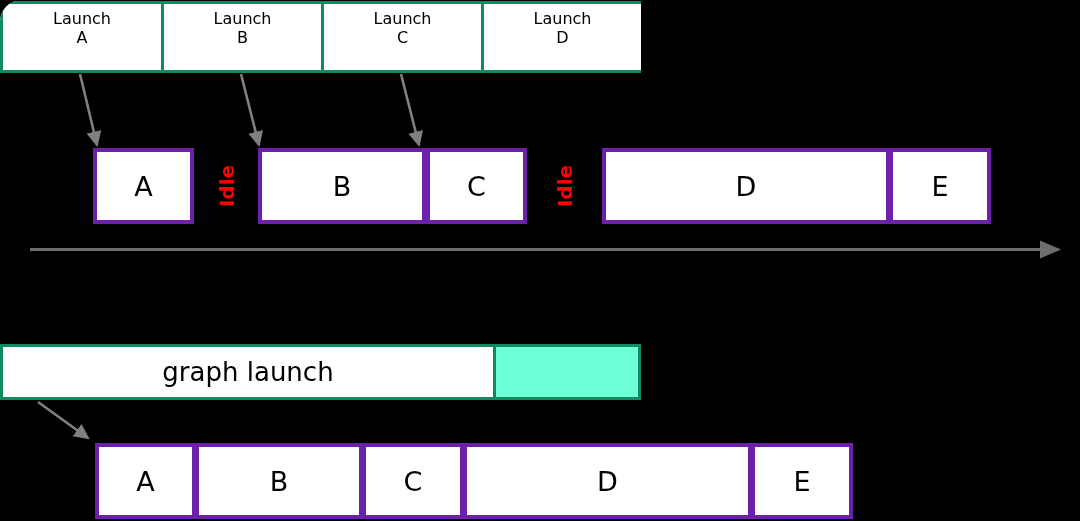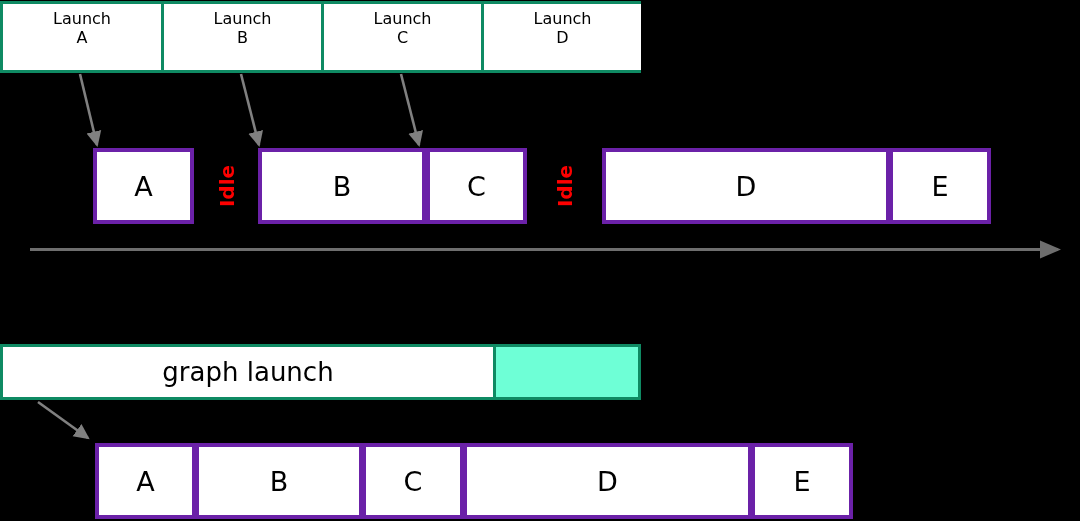--- a/index.html
+++ b/index.html
@@ -8,20 +8,21 @@
     padding: 0;
     background: #000000;
   }
   #stage {
     position: relative;
     width: 1080px;
     height: 521px;
     background: #000000;
     overflow: hidden;
     font-family: "DejaVu Sans", "Liberation Sans", sans-serif;
+    border-radius: 22px;
   }
   .abs { position: absolute; }
 
   
   .launch-row {
     left: 0px;
     top: 1px;
     width: 641px;
     height: 72px;
     border: 3px solid #0f8a63;

